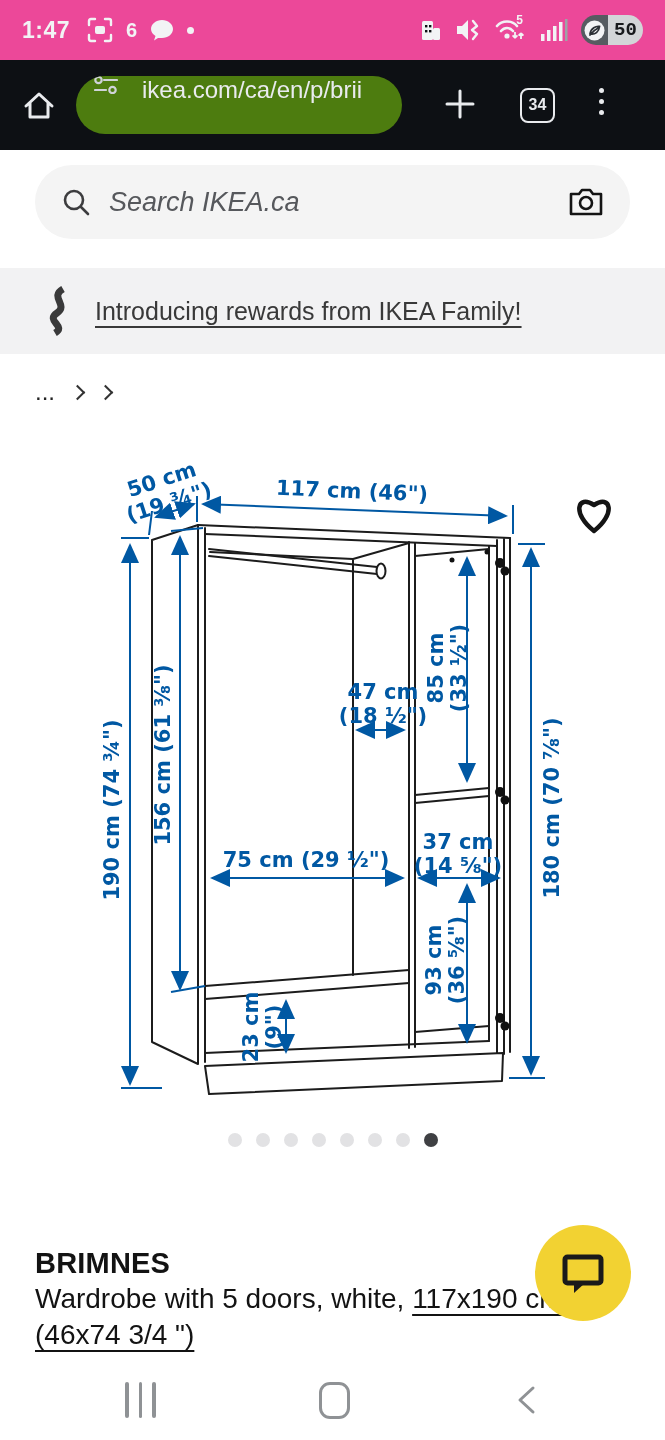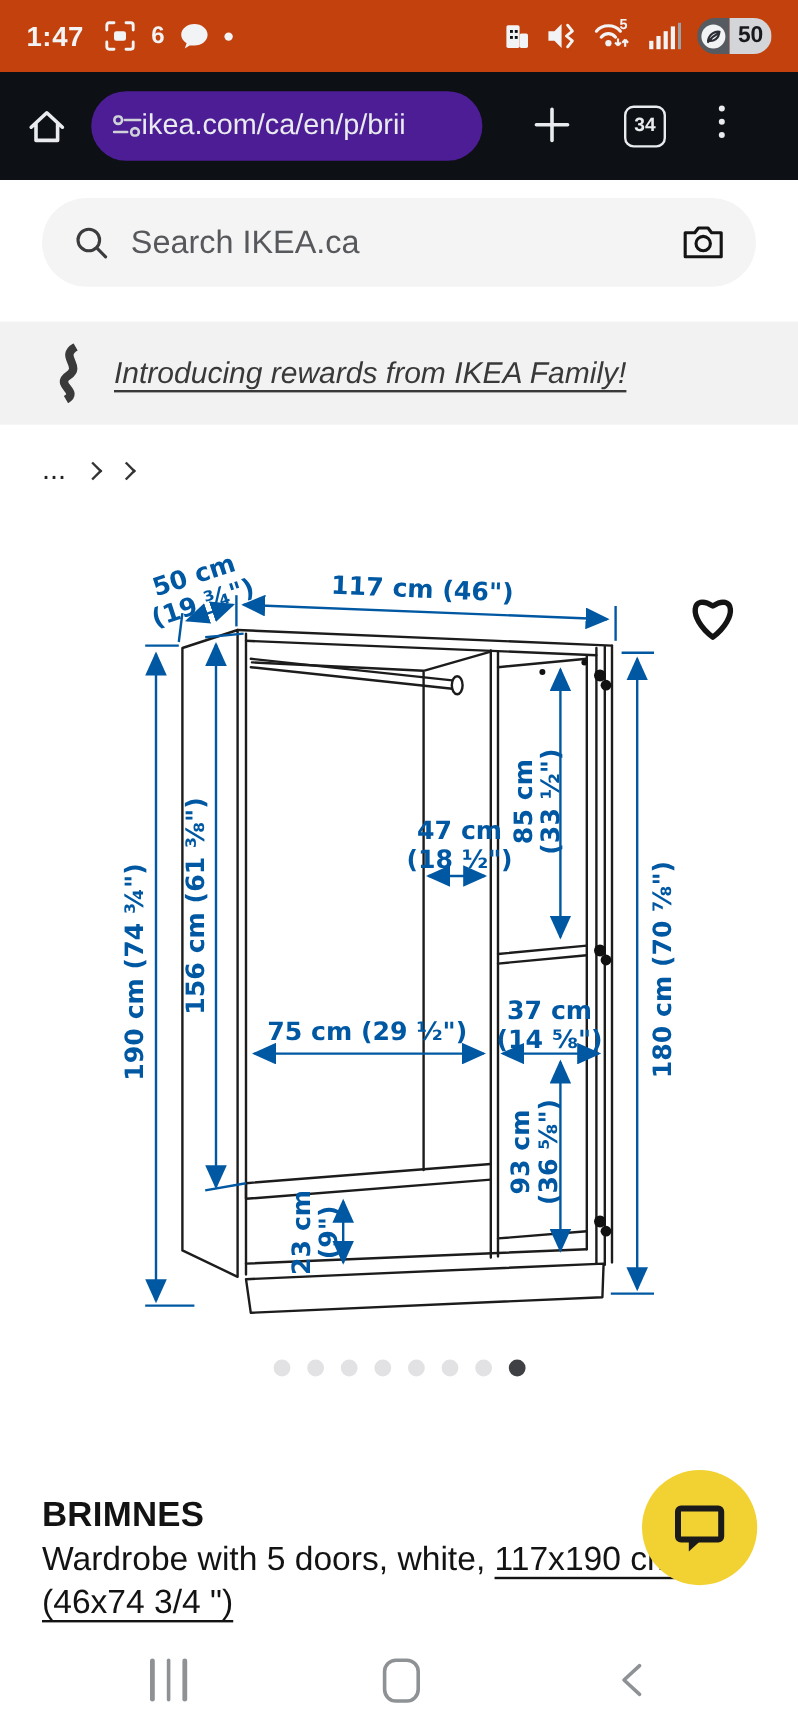--- a/index.html
+++ b/index.html
@@ -3,61 +3,61 @@
 <meta charset="utf-8">
 <style>
   html,body{margin:0;padding:0;}
   body{
     width:665px;height:1440px;position:relative;overflow:hidden;
     background:#ffffff;font-family:"Liberation Sans",sans-serif;
     -webkit-font-smoothing:antialiased;
   }
   
   .status-bar{
-    position:absolute;left:0;top:0;width:665px;height:60px;background:#c2410c;
+    position:absolute;left:0;top:0;width:665px;height:60px;background:#ec4899;
     display:flex;align-items:center;justify-content:space-between;
     padding:0 22px;box-sizing:border-box;color:#f2f3f5;
   }
   .sb-left,.sb-right{display:flex;align-items:center;gap:13px;}
   .sb-time{font-size:23px;font-weight:bold;letter-spacing:.5px;margin-right:4px;}
   .sb-badge6{font-size:20px;font-weight:bold;}
   .sb-dot{width:7px;height:7px;border-radius:50%;background:#f2f3f5;}
   .battery{width:62px;height:30px;border-radius:15px;overflow:hidden;display:flex;}
   .battery .seg-l{width:27px;background:#565b61;display:flex;align-items:center;justify-content:center;}
   .battery .seg-r{flex:1;background:#d3d5d8;display:flex;align-items:center;justify-content:center;
-    font-size:19px;font-weight:bold;color:#17191c;}
+    font-size:19px;font-weight:bold;color:#17191c;font-family:Liberation Mono, monospace;}
   
   .browser-bar{
     position:absolute;left:0;top:60px;width:665px;height:90px;background:#0d1014;
     display:flex;align-items:center;padding:0 20px;box-sizing:border-box;
   }
   .url-pill{
-    margin-left:18px;width:326px;height:58px;border-radius:29px;background:#4c1d95;
-    display:flex;align-items:center;padding:0 18px;box-sizing:border-box;gap:0;overflow:hidden;
+    margin-left:18px;width:326px;height:58px;border-radius:29px;background:#4d7c0f;
+    display:flex;padding:0 18px;box-sizing:border-box;gap:24px;overflow:hidden;
   }
   .url-text{color:#e9ebee;font-size:24px;white-space:nowrap;overflow:hidden;}
   .bb-actions{display:flex;align-items:flex-start;gap:44px;margin-left:42px;}
   .tab-box{
     width:31px;height:31px;border:2.5px solid #e9ebee;border-radius:8px;
     display:flex;align-items:center;justify-content:center;
     font-size:16px;font-weight:bold;color:#e9ebee;
   }
   .kebab{display:flex;flex-direction:column;gap:6px;}
   .kebab span{width:5px;height:5px;border-radius:50%;background:#e9ebee;}
   
   .search-section{position:absolute;left:0;top:150px;width:665px;height:118px;background:#fff;}
   .search-pill{
     position:absolute;left:35px;top:15px;width:595px;height:74px;border-radius:37px;
-    background:#f4f4f4;display:flex;align-items:center;padding:0 26px;box-sizing:border-box;gap:18px;
+    background:#f4f4f4;display:flex;align-items:center;padding:0 26px;box-sizing:border-box;gap:18px;font-style:italic;
   }
   .search-text{flex:1;font-size:27px;color:#56585c;}
   
   .banner{
     position:absolute;left:0;top:268px;width:665px;height:86px;background:#f2f2f3;
-    display:flex;align-items:center;padding:0 45px;box-sizing:border-box;gap:24px;font-style:italic;
+    display:flex;align-items:center;padding:0 45px;box-sizing:border-box;gap:24px;
   }
   .banner a{
     color:#393939;font-size:25px;text-decoration:underline;
     text-underline-offset:6px;text-decoration-thickness:1.5px;
   }
   
   .breadcrumb{
     position:absolute;left:0;top:354px;width:665px;height:76px;background:#fff;
     display:flex;align-items:center;padding:0 35px;box-sizing:border-box;gap:17px;
     font-size:24px;color:#232323;

